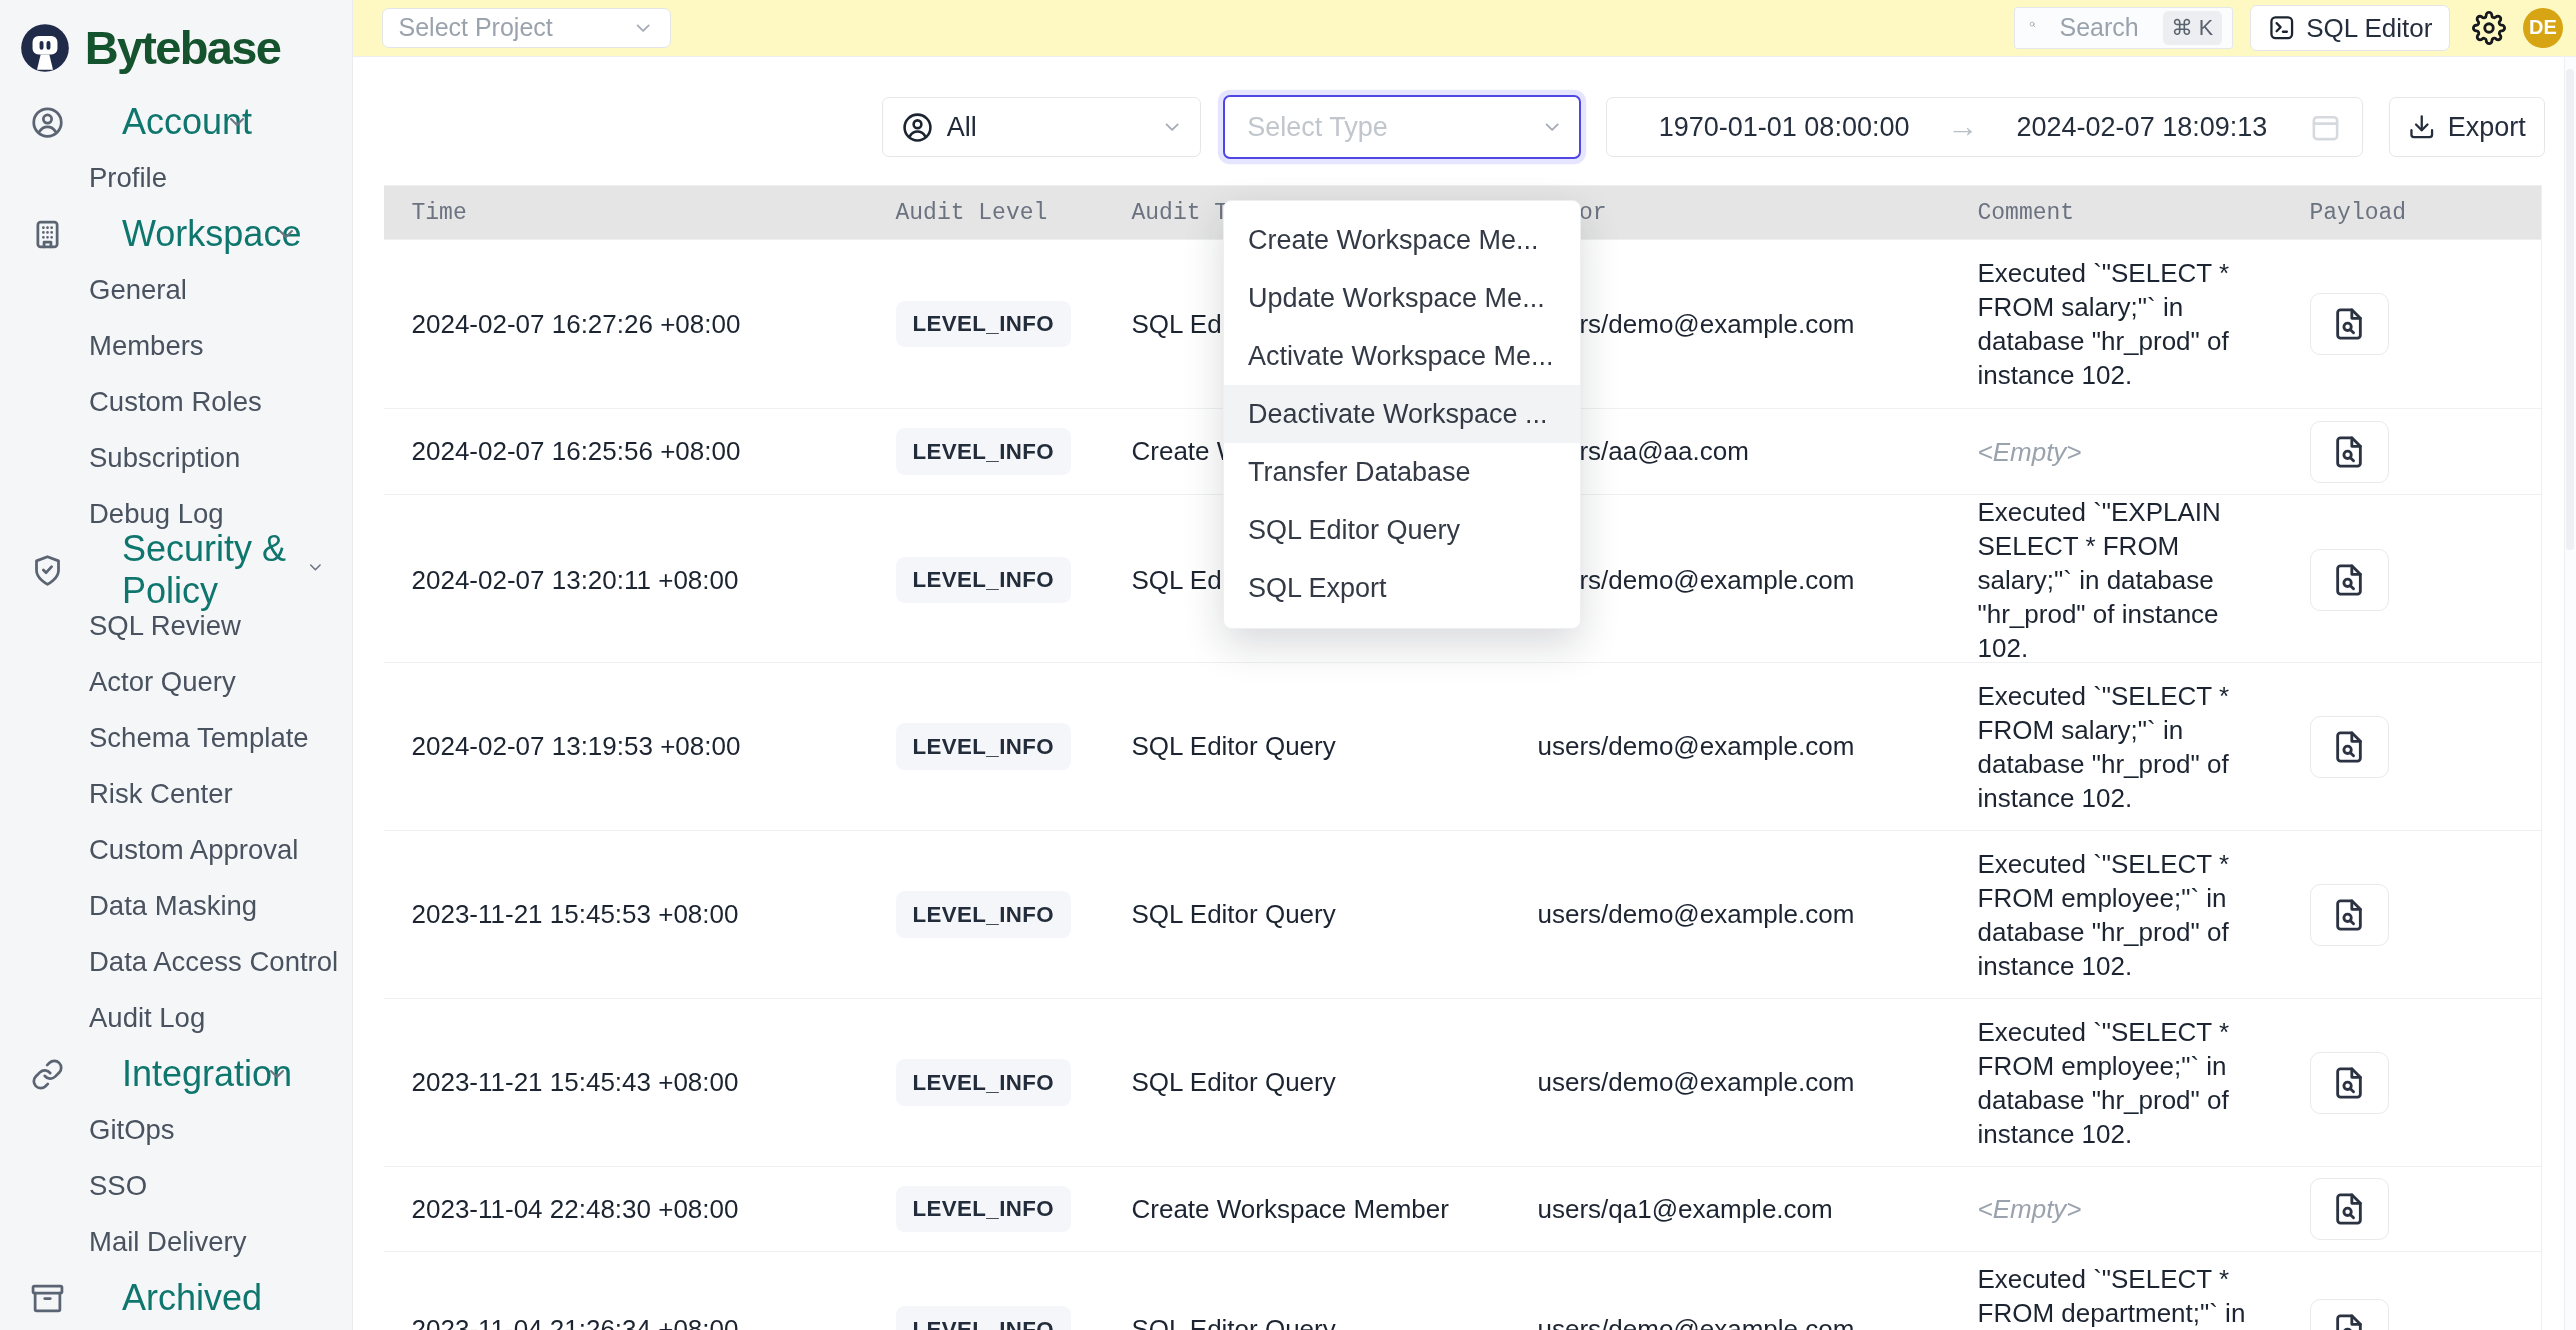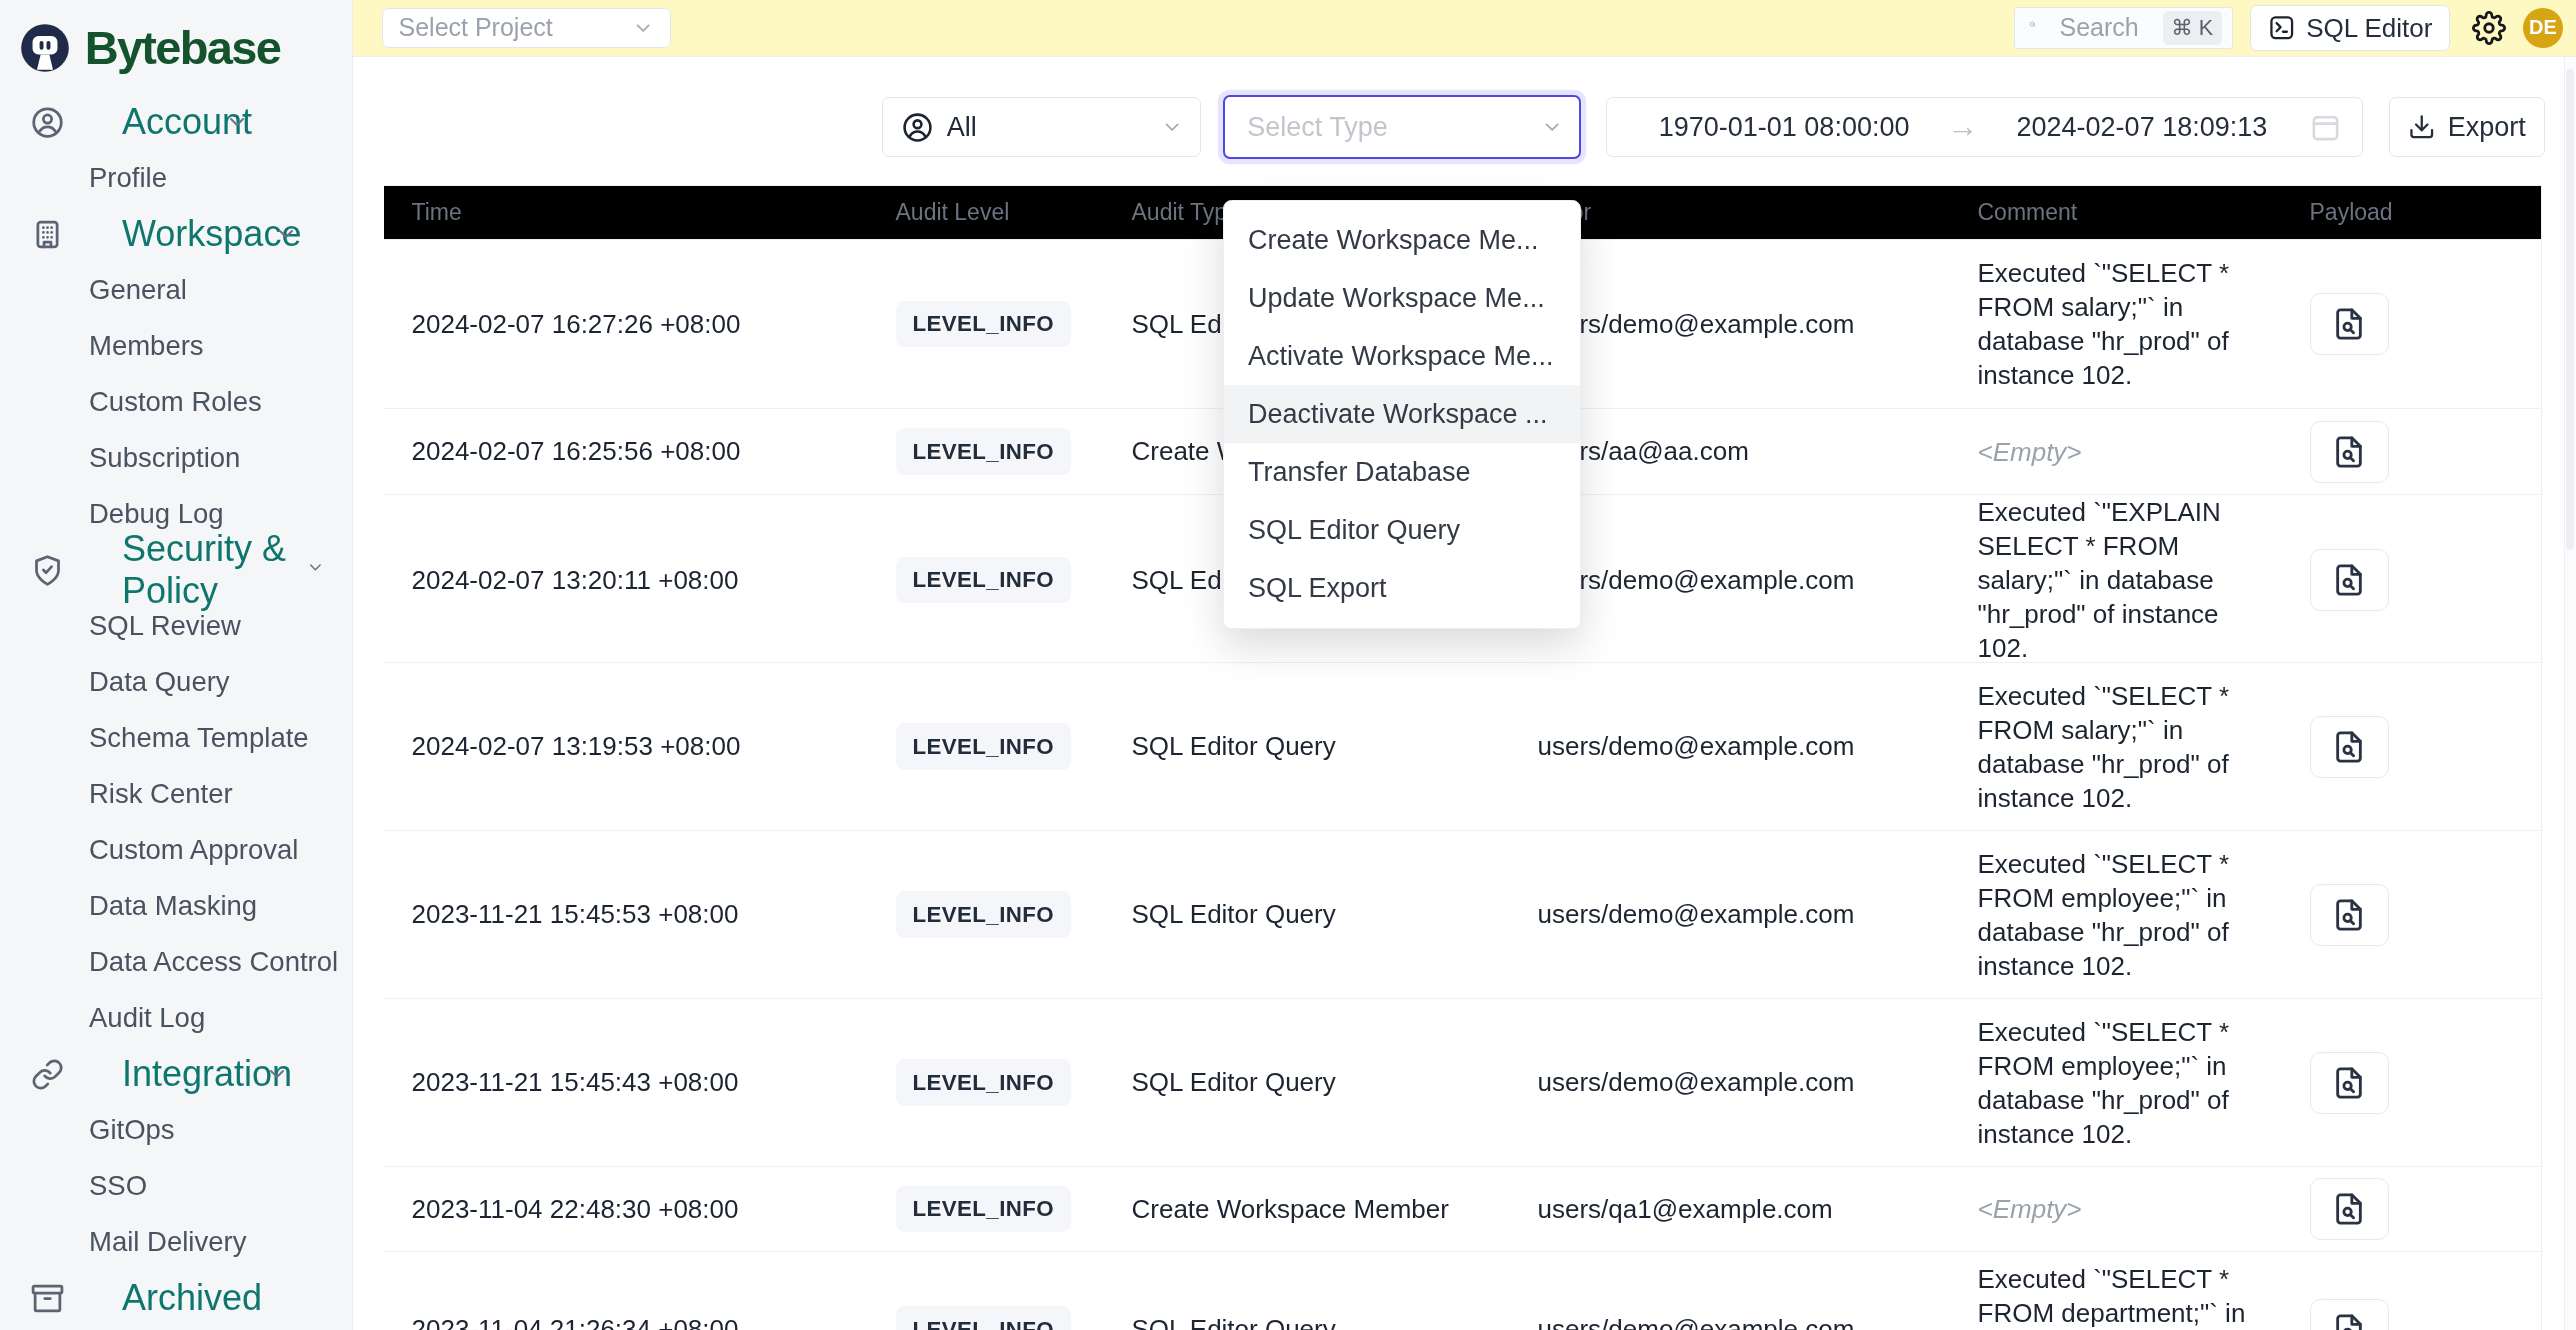--- a/index.html
+++ b/index.html
@@ -65,22 +65,22 @@
   .daterange .d { font-size:27px; color:#252e3c; flex:1; text-align:center; }
   .daterange .arr { font-size:31px; color:#b9bfc7; padding:0 6.9px; }
   .daterange .cal { width:31px; height:31px; color:#d6dade; margin-left:12px; }
   .exportbtn { left:2036px; top:40px; width:156px; height:60px; justify-content:center; gap:12px; }
   .exportbtn .dico { width:27.5px; height:27.5px; color:#252e3c; }
   .exportbtn .lbl { font-size:27px; font-weight:500; color:#252e3c; }
 
   
   .table { position:absolute; left:384px; top:185px; width:2158px; border-right:1.7px solid #edeff2; }
   .tgrid { display:grid; grid-template-columns:484px 236px 406px 440px 332px 259px; }
-  .thead { height:55px; background:#000000; border-top:1.7px solid #edeff2;
-    border-bottom:1.7px solid #edeff2; align-items:center; }
+  .thead { height:55px; background:#e5e5e5; border-top:1.7px solid #edeff2;
+    border-bottom:1.7px solid #edeff2; align-items:center;font-family:Liberation Mono, monospace; }
   .thead .hcell { font-size:23px; font-weight:500; color:#6b7280; padding-left:27.5px; }
   .trow { border-bottom:1.7px solid #eef0f3; align-items:center; background:#fff; }
   .tcell { padding-left:27.5px; font-size:26px; color:#1b2430; }
   .badge { display:inline-block; background:#f4f6f9; border-radius:8.6px; padding:10.3px 17px;
     font-size:22.3px; font-weight:600; letter-spacing:0.4px; color:#232c3a; }
   .comment { line-height:34px; padding-right:8.6px; }
   .comment.empty { font-style:italic; color:#9aa3ad; }
   .trow.clipped .comment { align-self:start; padding-top:10.3px; }
   .pbtn { width:79px; height:62px; border:1.7px solid #e7e9ec; border-radius:10.3px; background:#fff;
     display:flex; align-items:center; justify-content:center; }
@@ -172,21 +172,21 @@
           </span>
           <span class="sb-glabel">Security &amp; Policy</span>
           <span class="sb-chev"><svg viewBox="0 0 24 24" fill="none" stroke="currentColor" stroke-width="2" stroke-linecap="round" stroke-linejoin="round">
               <polyline points="6 9 12 15 18 9"></polyline>
             </svg></span>
         </div>
         <div class="sb-row">
           <span class="sb-clabel">SQL Review</span>
         </div>
         <div class="sb-row">
-          <span class="sb-clabel">Data Query</span>
+          <span class="sb-clabel">Actor Query</span>
         </div>
         <div class="sb-row">
           <span class="sb-clabel">Schema Template</span>
         </div>
         <div class="sb-row">
           <span class="sb-clabel">Risk Center</span>
         </div>
         <div class="sb-row">
           <span class="sb-clabel">Custom Approval</span>
         </div>

